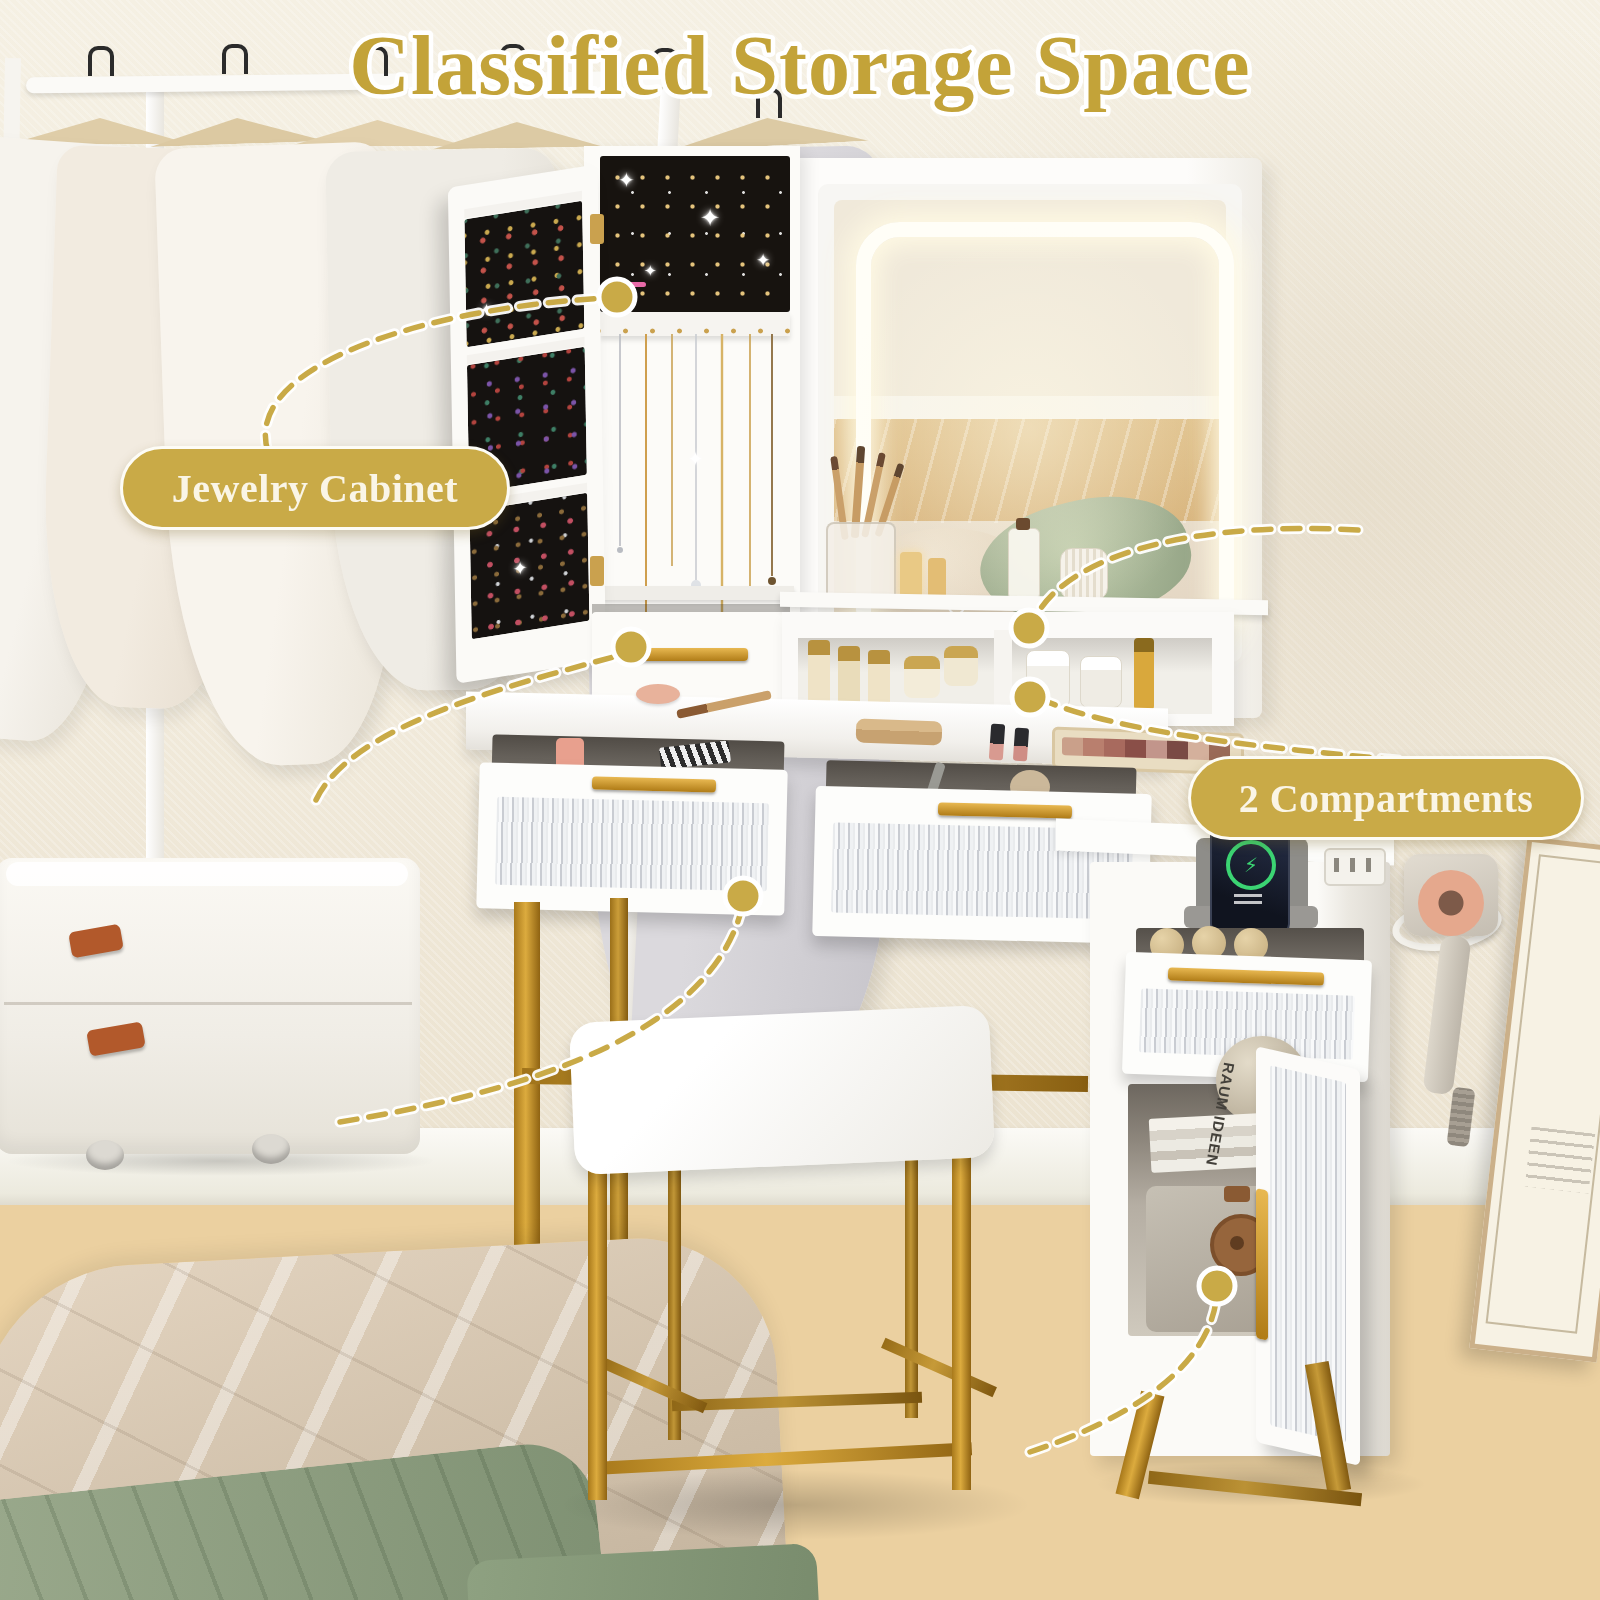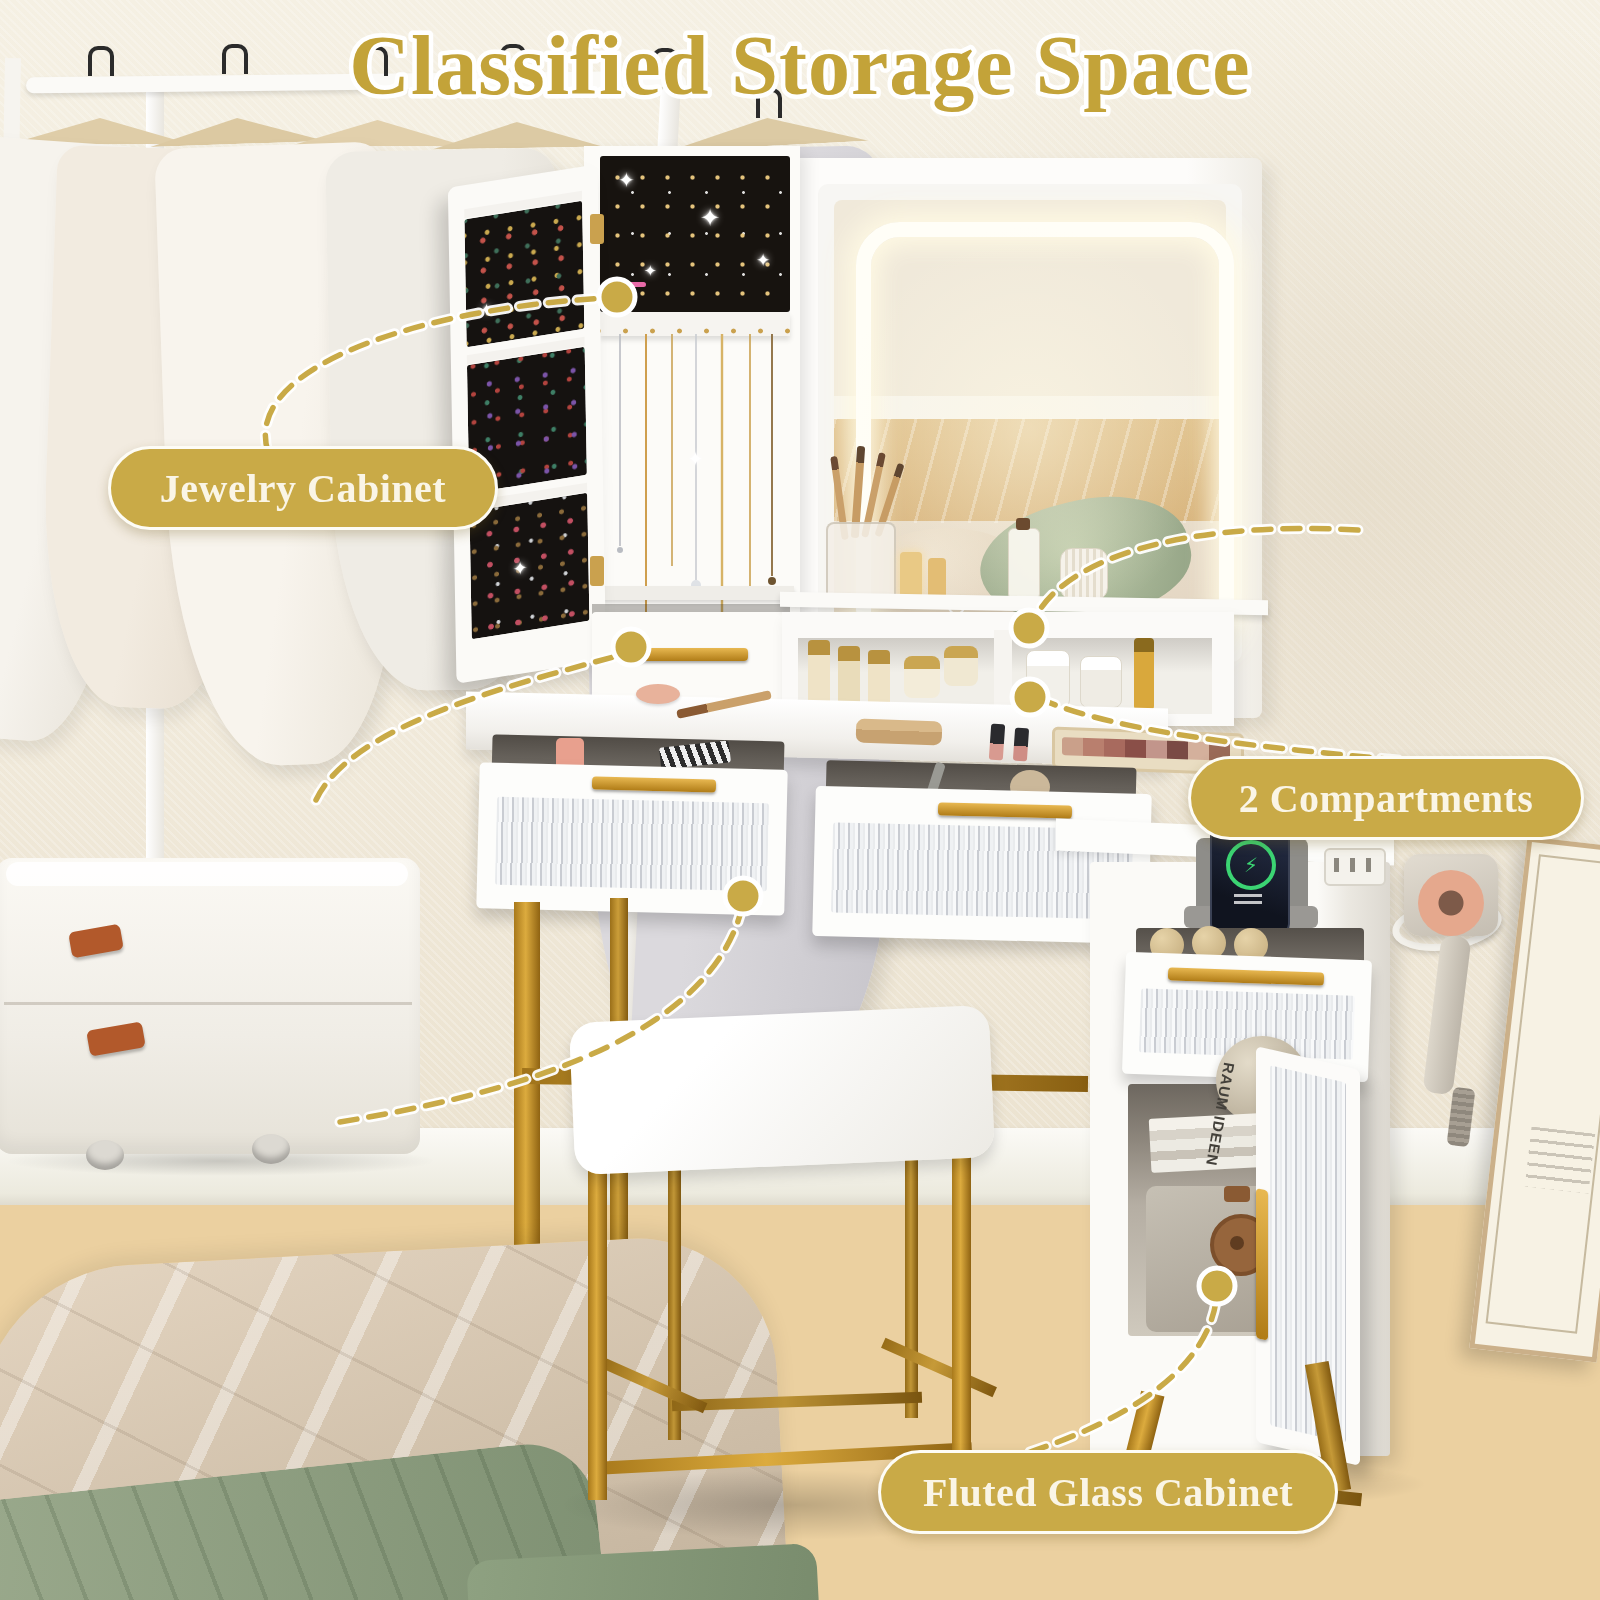--- a/index.html
+++ b/index.html
@@ -279,27 +279,24 @@
       <path class="lead-line" d="M 340 1122 C 560 1086, 716 1022, 743 904"></path>
       <circle class="lead-dot" cx="743" cy="896" r="18"></circle>
     </g>
     <g>
       <path class="lead-casing" d="M 1030 1452 C 1120 1422, 1210 1372, 1217 1294"></path>
       <path class="lead-line" d="M 1030 1452 C 1120 1422, 1210 1372, 1217 1294"></path>
       <circle class="lead-dot" cx="1217" cy="1286" r="18"></circle>
     </g>
   </svg>
 
-  <div class="pill" style="left:108px;top:446px;width:384px;height:78px;">
+  <div class="pill" style="left:120px;top:446px;width:384px;height:78px;">
       <span>Jewelry Cabinet</span>
     </div>
   <div class="pill" style="left:1188px;top:756px;width:390px;height:78px;">
       <span>2 Compartments</span>
     </div>
-  <div class="pill" style="left:878px;top:1450px;width:454px;height:78px;">
-      <span>Fluted Glass Cabinet</span>
-    </div>
 
   <svg class="abs" style="left:0;top:0;z-index:41;" width="1600" height="140" viewBox="0 0 1600 140">
     <text x="800" y="94" text-anchor="middle" font-family="Liberation Serif, DejaVu Serif, serif" font-size="84" font-weight="bold" fill="#c3a339" stroke="#ffffff" stroke-width="9" stroke-linejoin="round" style="paint-order:stroke fill;" letter-spacing="1">Classified Storage Space</text>
   </svg>
 
 </div>
 
 </body></html>

